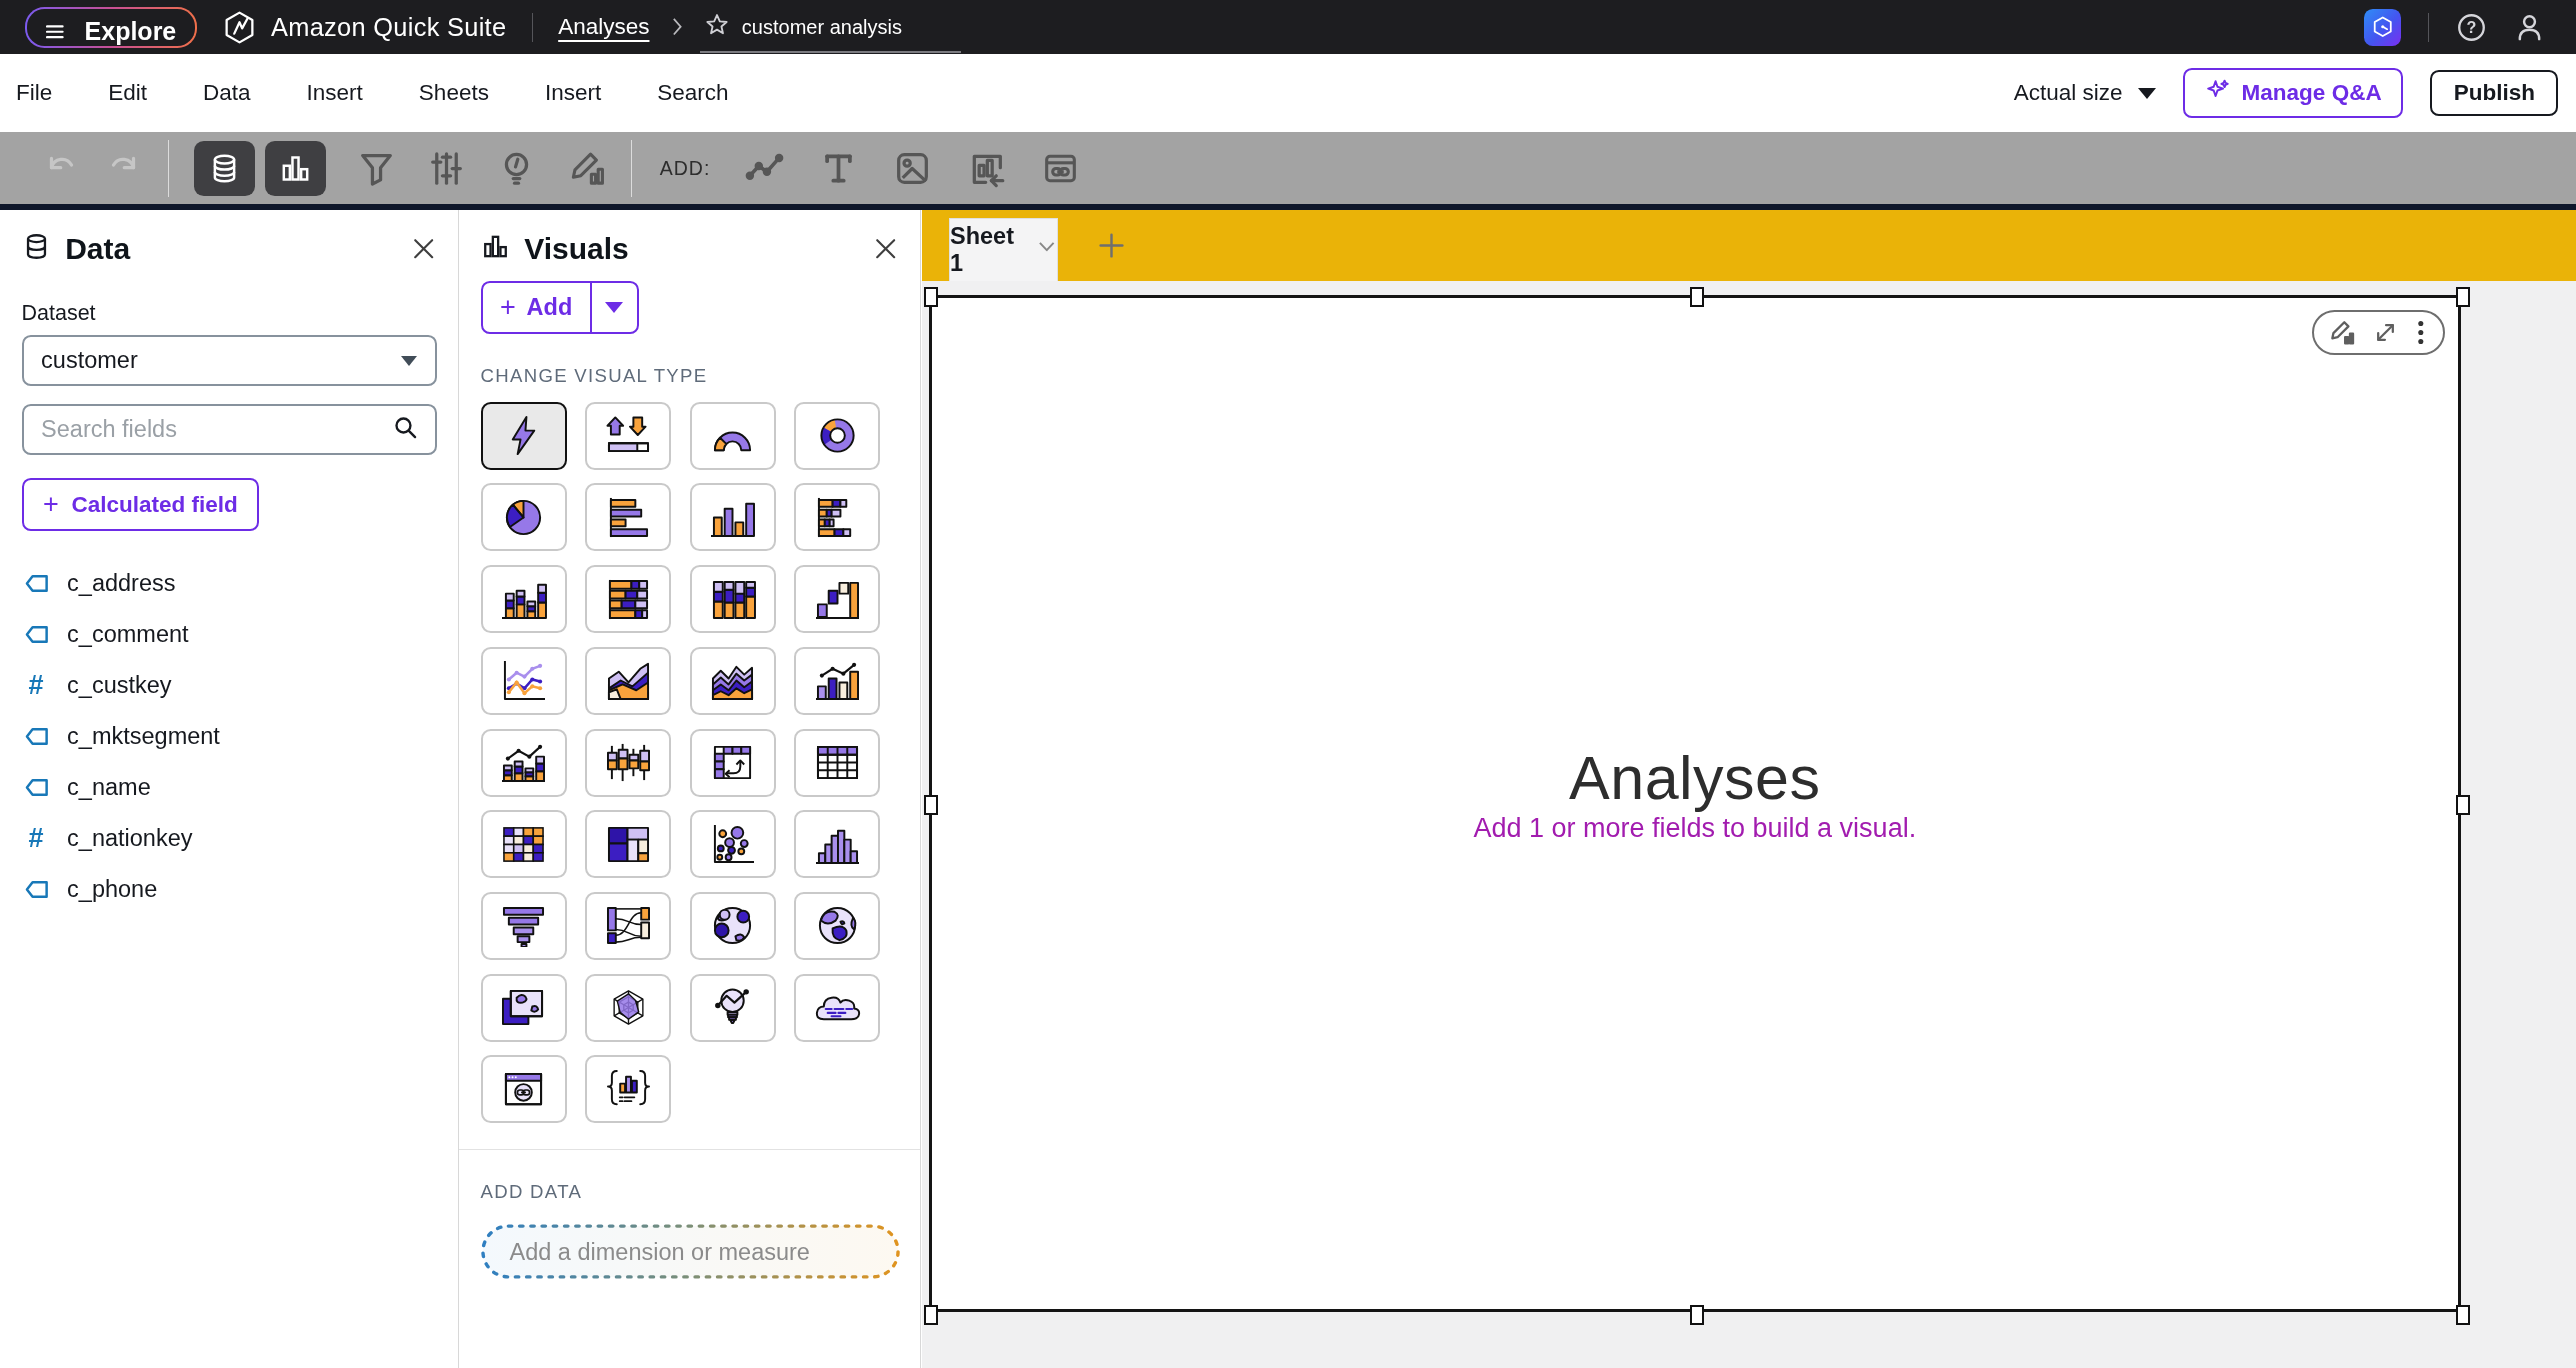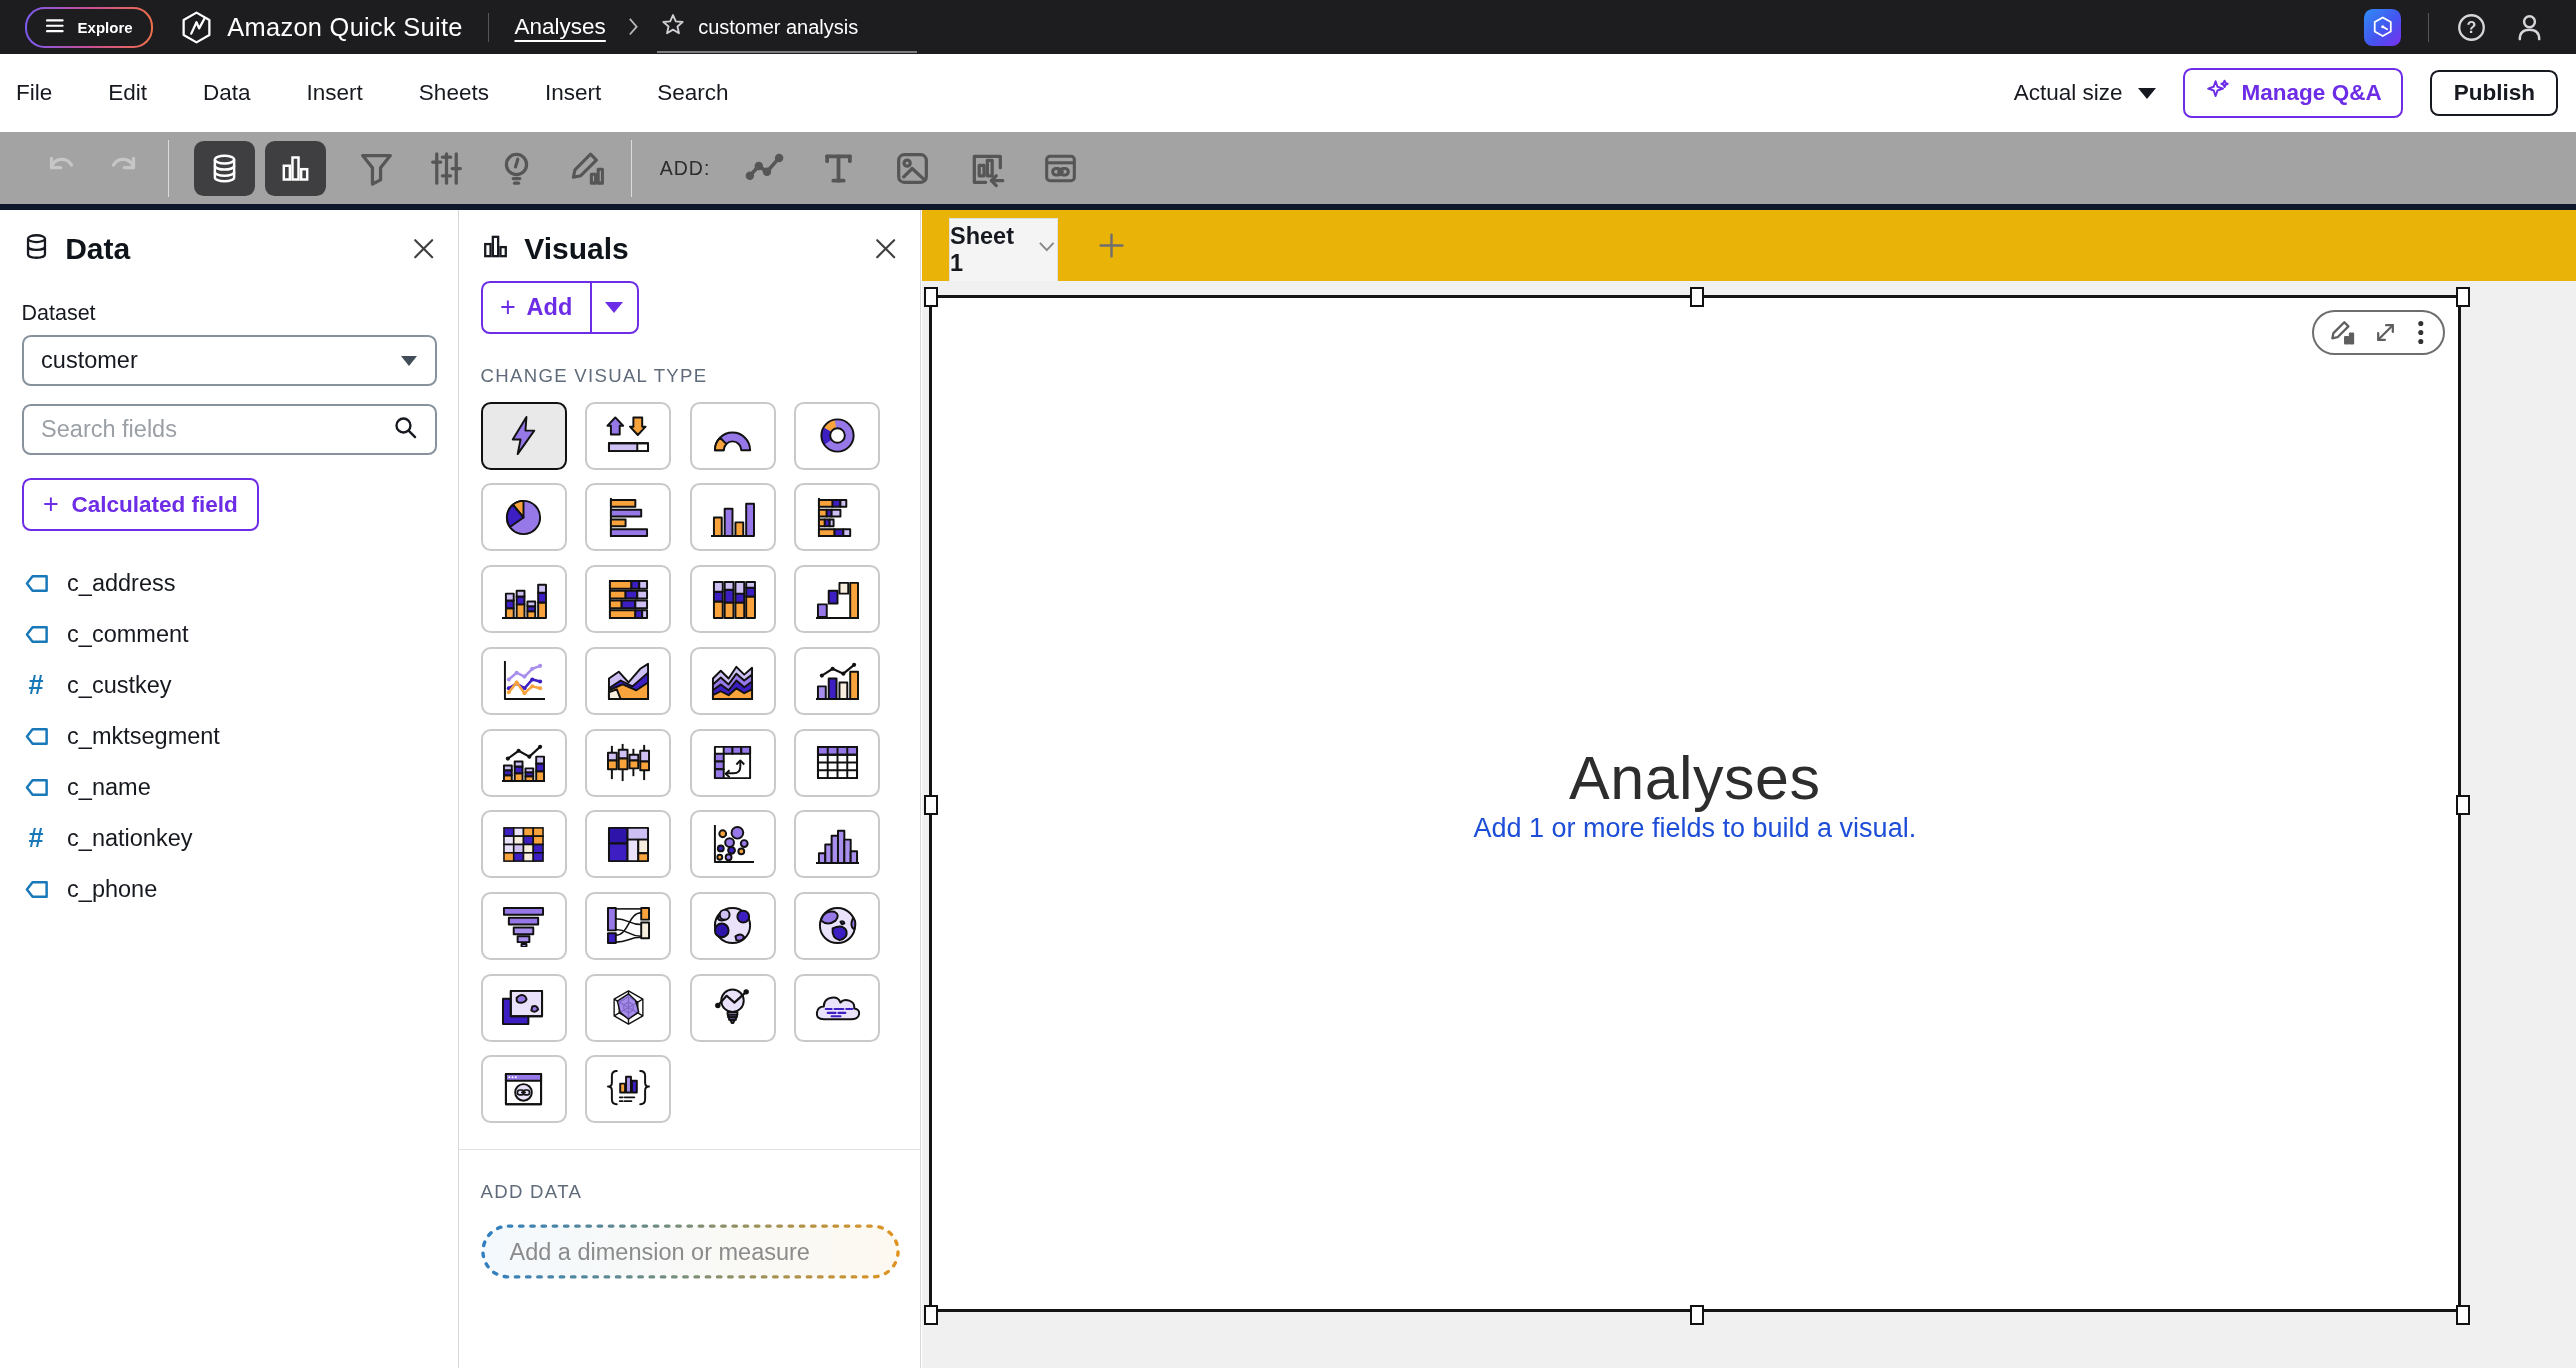--- a/index.html
+++ b/index.html
@@ -3,22 +3,22 @@
 <meta charset="utf-8">
 <style>
   html,body{margin:0;padding:0}
   body{width:2576px;height:1368px;position:relative;overflow:hidden;background:#fff;
        font-family:"Liberation Sans",sans-serif;color:#16191f}
   :root{--accent:#6d2ce6}
 
   
   .topbar{position:absolute;left:0;top:0;width:100%;height:54px;background:#1d1d20;
           display:flex;align-items:center;color:#fff;z-index:5}
-  .explore{display:flex;align-items:center;gap:14px;height:37px;padding:0 18.6px;margin-left:25.4px;
-           border-radius:19.5px;color:#fff;font-size:15px;font-weight:700;cursor:pointer;
+  .explore{display:flex;align-items:flex-end;gap:21px;height:37px;padding:0 18.6px;margin-left:25.4px;
+           border-radius:19.5px;color:#fff;font-size:25px;font-weight:700;cursor:pointer;
            background:linear-gradient(#1d1d20,#1d1d20) padding-box,
                       linear-gradient(90deg,#7b5bf0,#c74f95,#f0704a) border-box;
            border:2.4px solid transparent}
   .logo{margin-left:25.4px;display:flex}
   .brand{font-size:25.4px;margin-left:13.7px;letter-spacing:0.3px}
   .tb-div{width:1px;height:29px;background:#55555a;margin:0 25.4px}
   .crumb{color:#fff;font-size:22.5px;text-decoration:underline;text-underline-offset:5.9px;cursor:pointer}
   .chev{margin:0 17.6px;display:flex}
   .doc-group{display:flex;align-items:center;gap:11.7px;height:54px;position:relative;padding-right:59px}
   .doc-group::after{content:"";position:absolute;left:-3.9px;right:0;bottom:1px;height:2px;background:#7b7b80}
@@ -94,21 +94,21 @@
              box-sizing:border-box;cursor:pointer}
   .add-sheet{margin-left:39px;align-self:center;display:flex;cursor:pointer}
   .visual{position:absolute;left:6.8px;top:85px;width:1532px;height:1017px;background:#fff;
           border:3.9px solid #141414;box-sizing:border-box}
   .handle{position:absolute;width:13.7px;height:19.5px;background:#fff;border:2.9px solid #111;box-sizing:border-box;z-index:4}
   .corner-menu{position:absolute;top:11.7px;right:12.7px;width:133px;height:45px;border:2px solid #6e6e6e;
                border-radius:23.5px;background:#fff;display:flex;align-items:center;justify-content:space-evenly;box-sizing:border-box}
   .corner-menu .ticon{height:100%}
   .autograph-box{position:absolute;left:0;right:0;top:50%;transform:translateY(-60%);text-align:center}
   .ag-title{font-size:61px;font-weight:300;color:#2d2d2d;letter-spacing:0.5px}
-  .ag-sub{font-size:27px;color:#1d4ed8}
+  .ag-sub{font-size:27px;color:#a21caf}
 </style>
 </head>
 <body>
 
 <div class="topbar">
   <div class="explore">
     <span>
       <svg width="17.6" height="15.6" viewBox="0 0 18 16">
           <g stroke="#fff" stroke-width="2.2" stroke-linecap="round">
             <line x1="1" y1="2.5" x2="17" y2="2.5"></line>

